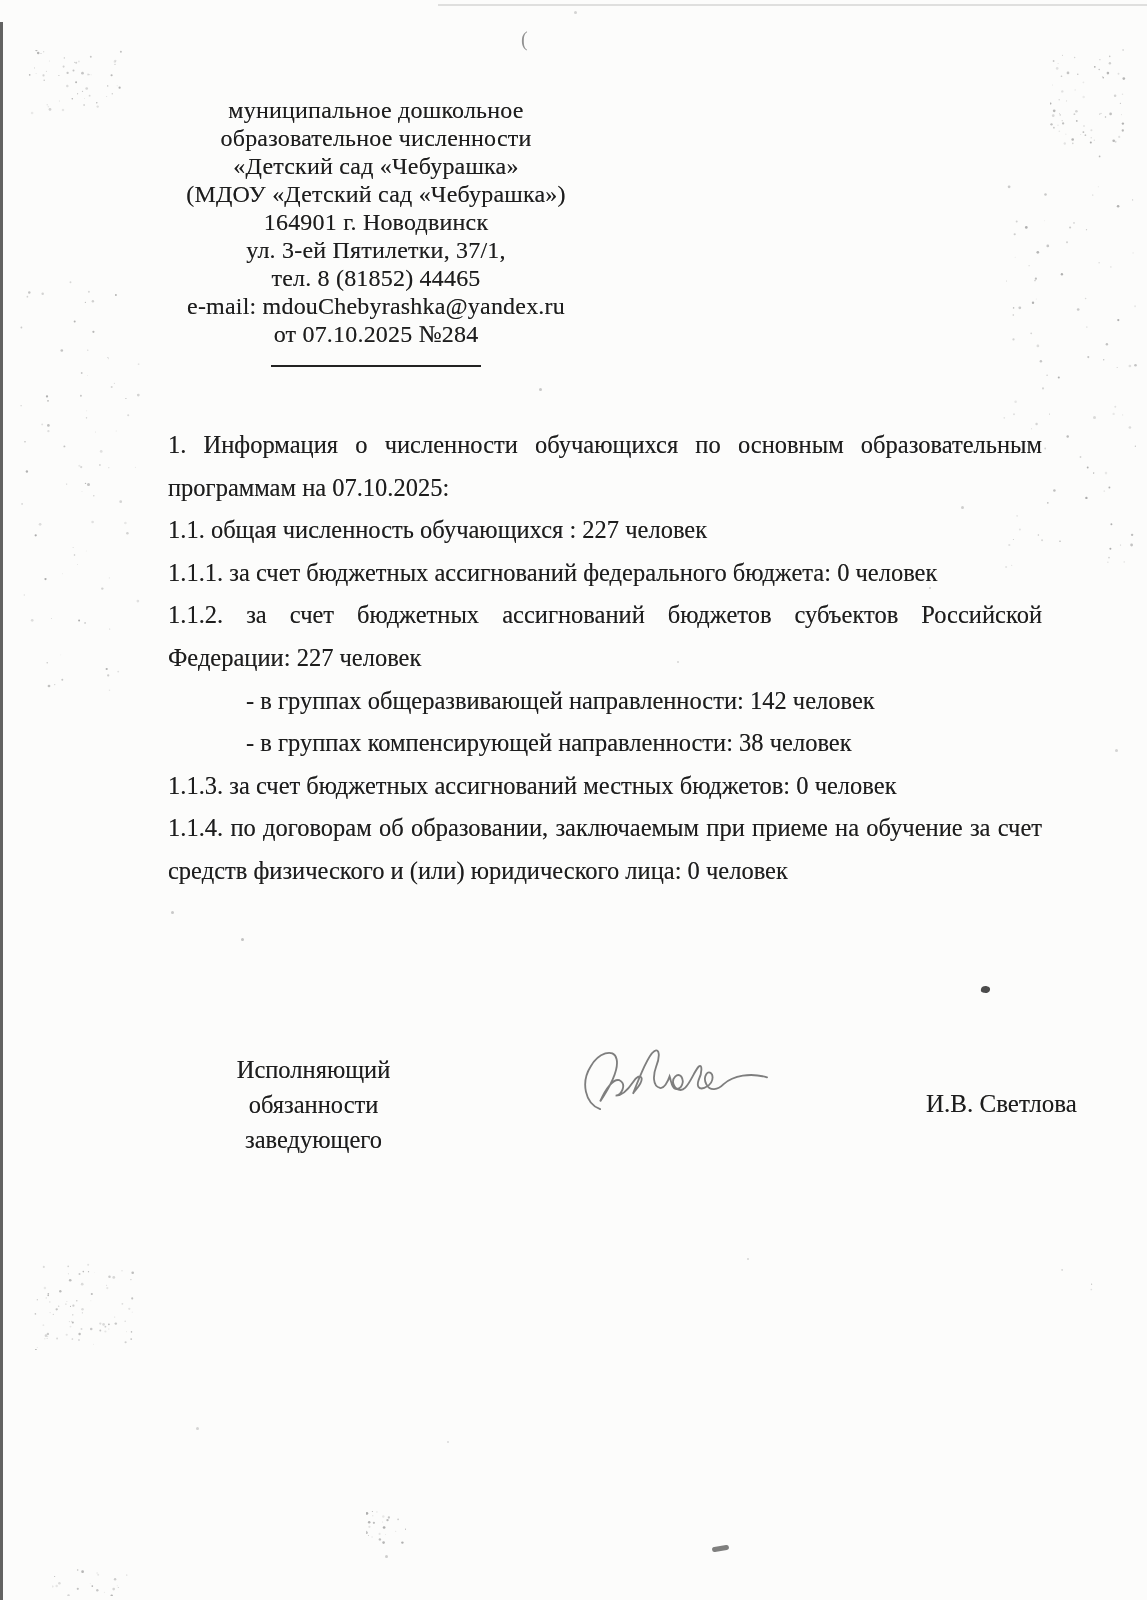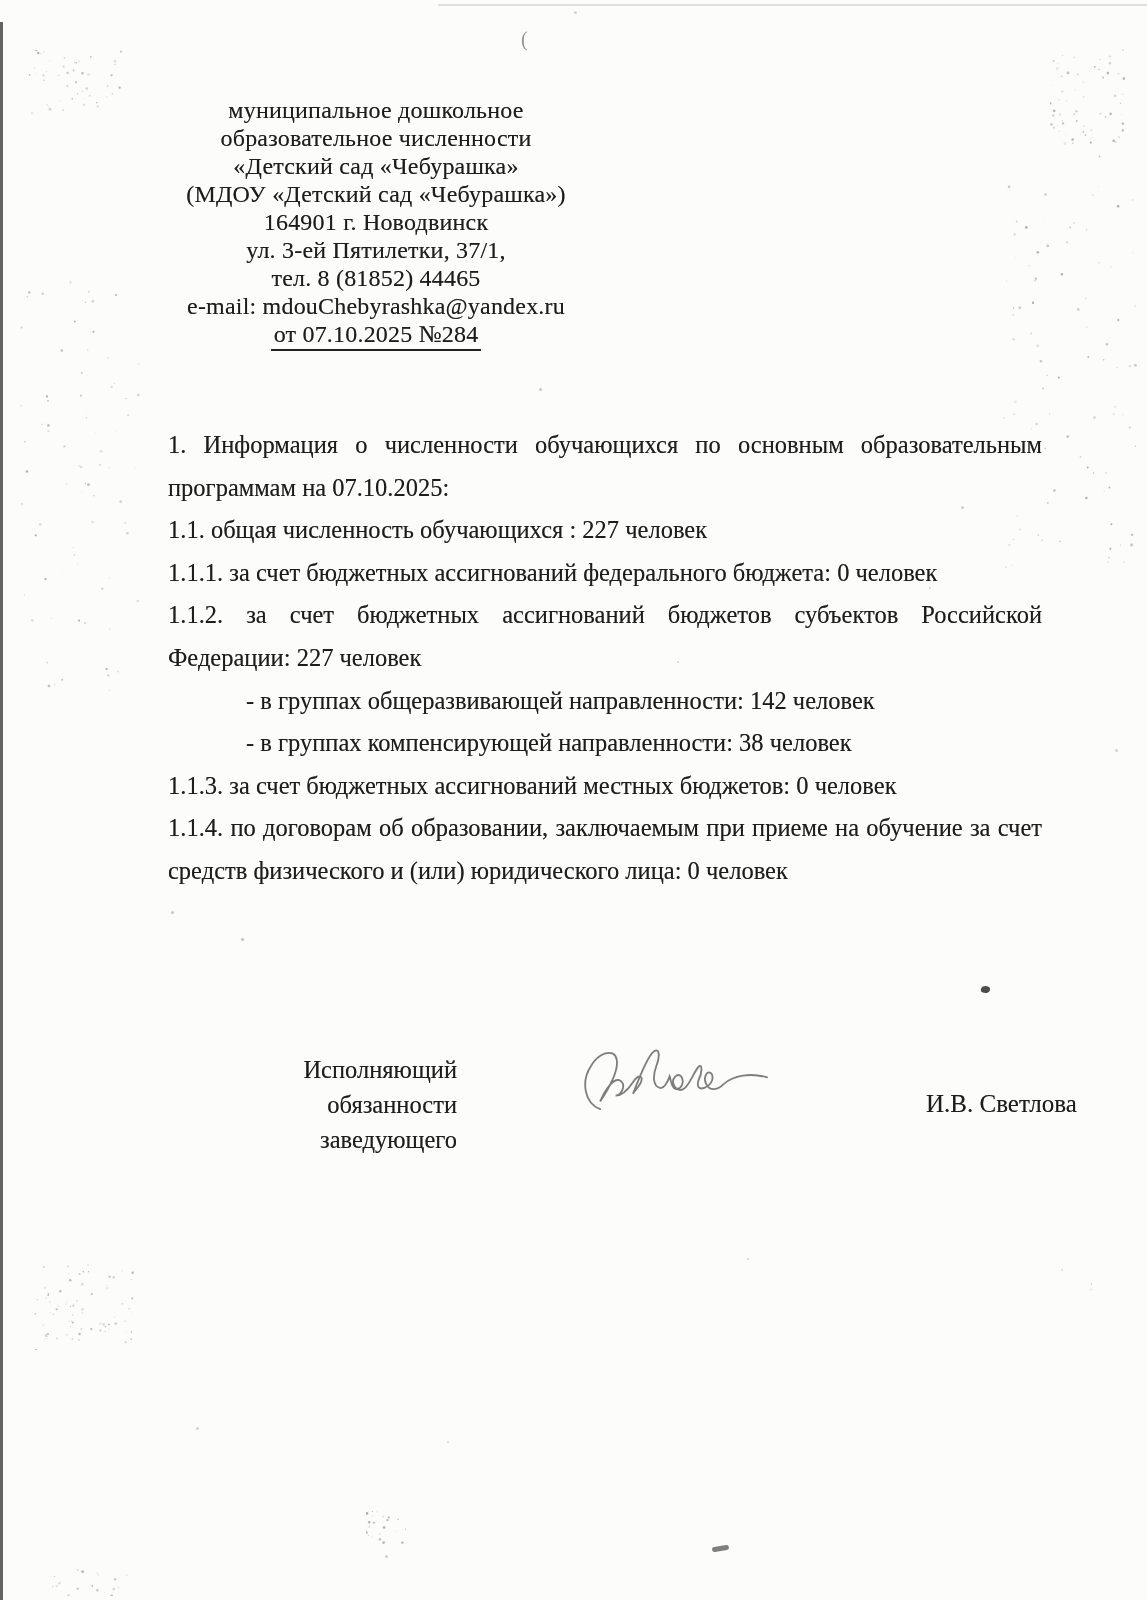--- a/index.html
+++ b/index.html
@@ -11,36 +11,36 @@
   }
   
   .letterhead{
     position:absolute; left:140px; top:96px; width:472px;
     text-align:center; font-size:24px; line-height:28px;
     letter-spacing:.2px;
     text-shadow:0 0 .6px rgba(25,25,25,.5);
   }
   .hline{white-space:nowrap;}
   .refline{white-space:nowrap;}
-  .refline span{display:inline-block; border-bottom:2px solid #222; padding:0 3px 1px 3px;}
+  .refline span{display:inline-block; border-bottom:2px solid #222; padding:0 3px 17px 3px;}
   
   .body-text{
     position:absolute; left:168px; top:424px; width:874px;
     font-size:24.5px; line-height:42.6px;
     text-shadow:0 0 .6px rgba(25,25,25,.5);
   }
   .bline{white-space:nowrap;}
   .bline.stretch{
     white-space:normal;
     text-align:justify; text-align-last:justify; text-justify:inter-word;
   }
   
   .sig-title{
     position:absolute; left:170px; top:1052px; width:287px;
-    text-align:right; font-size:24.5px; line-height:35px;
+    text-align:center; font-size:24.5px; line-height:35px;
     text-shadow:0 0 .6px rgba(25,25,25,.5);
   }
   .signer{
     position:absolute; left:926px; top:1090px;
     font-size:25px; white-space:nowrap;
     text-shadow:0 0 .6px rgba(25,25,25,.5);
   }
   .sig-svg{position:absolute; left:570px; top:1032px; width:205px; height:82px;}
   .sig-svg path{fill:none; stroke:#676767; stroke-width:1.9; stroke-linecap:round; opacity:.85;}
   

